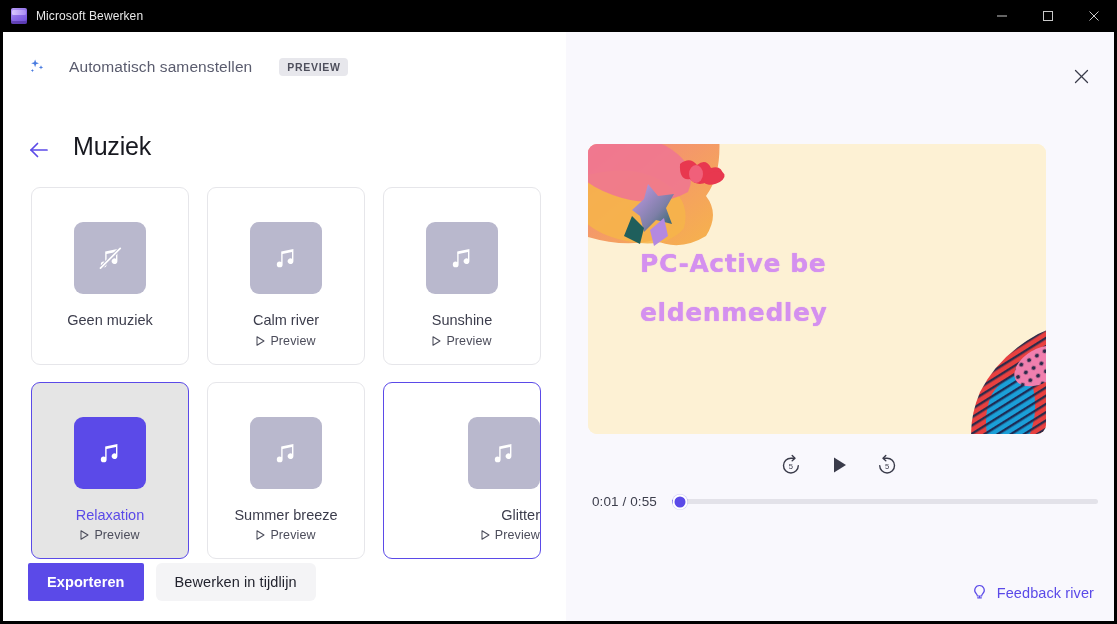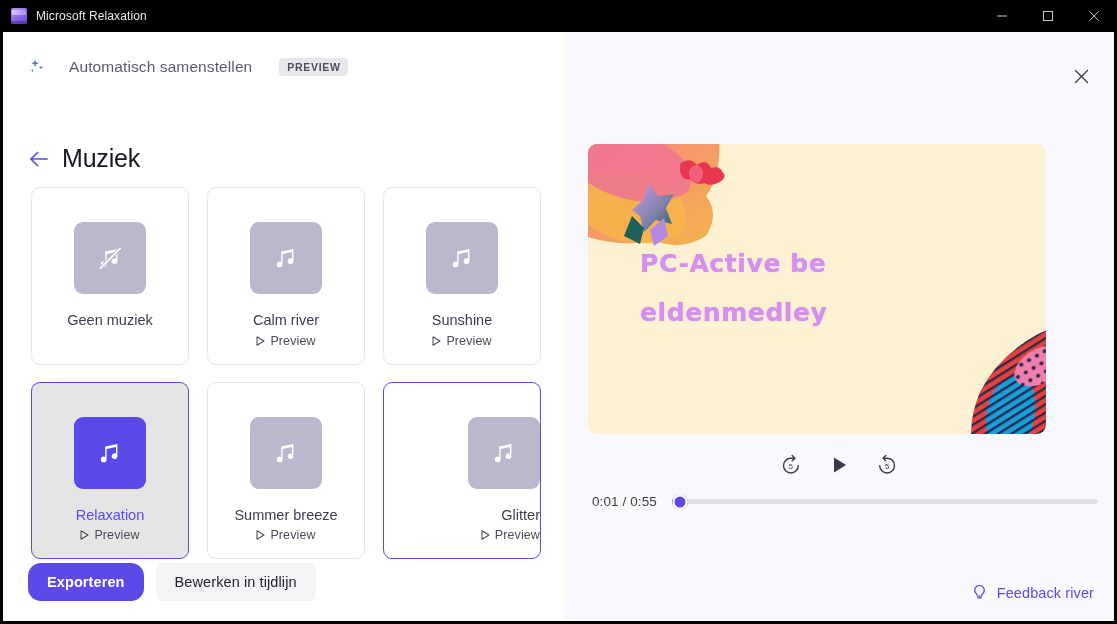--- a/index.html
+++ b/index.html
@@ -102,24 +102,24 @@
     color: #4e4f5c;
     font-size: 10.5px;
     font-weight: bold;
     letter-spacing: .7px;
     padding: 3px 7px 3px 8px;
     border-radius: 4px;
   }
 
   #page-header {
     position: absolute;
-    left: 25px; top: 112px;
-    display: flex;
-    align-items: center;
-    gap: 12px;
+    left: 25px; top: 100px;
+    display: flex;
+    align-items: flex-end;
+    gap: 23px;
   }
   #back-arrow { width: 22px; height: 22px; display:block; }
   #page-title {
     font-size: 25px;
     color: #17181f;
     letter-spacing: -.2px;
   }
 
   
   #music-grid {
@@ -185,21 +185,21 @@
     position: absolute;
     left: 25px; bottom: 20px;
     display: flex;
     align-items: center;
     gap: 12px;
   }
   #export-button {
     background: #5b4ae8;
     color: #ffffff;
     border: none;
-    border-radius: 13px;
+    border-radius: 2px;
     font-size: 14.5px;
     font-weight: bold;
     font-family: "Liberation Sans", sans-serif;
     padding: 0 19px;
     height: 38px;
     cursor: pointer;
     letter-spacing: .1px;
   }
   #edit-timeline-button {
     background: #f4f4f6;
@@ -329,21 +329,21 @@
   }
   #bulb-icon { width: 17px; height: 17px; display: block; }
 </style>
 </head>
 <body>
 
 <div id="app-window">
 
   <div id="titlebar">
     <div id="app-icon"></div>
-    <span id="titlebar-title">Microsoft Relaxation</span>
+    <span id="titlebar-title">Microsoft Bewerken</span>
 
     <div class="win-btn" id="btn-min">
       <svg width="12" height="12" viewBox="0 0 12 12">
         <line x1="1" y1="6" x2="11" y2="6" stroke="#c8c8c8" stroke-width="1"></line>
       </svg>
     </div>
     <div class="win-btn" id="btn-max">
       <svg width="12" height="12" viewBox="0 0 12 12">
         <rect x="1.5" y="1.5" width="9" height="9" fill="none" stroke="#c8c8c8" stroke-width="1"></rect>
       </svg>

